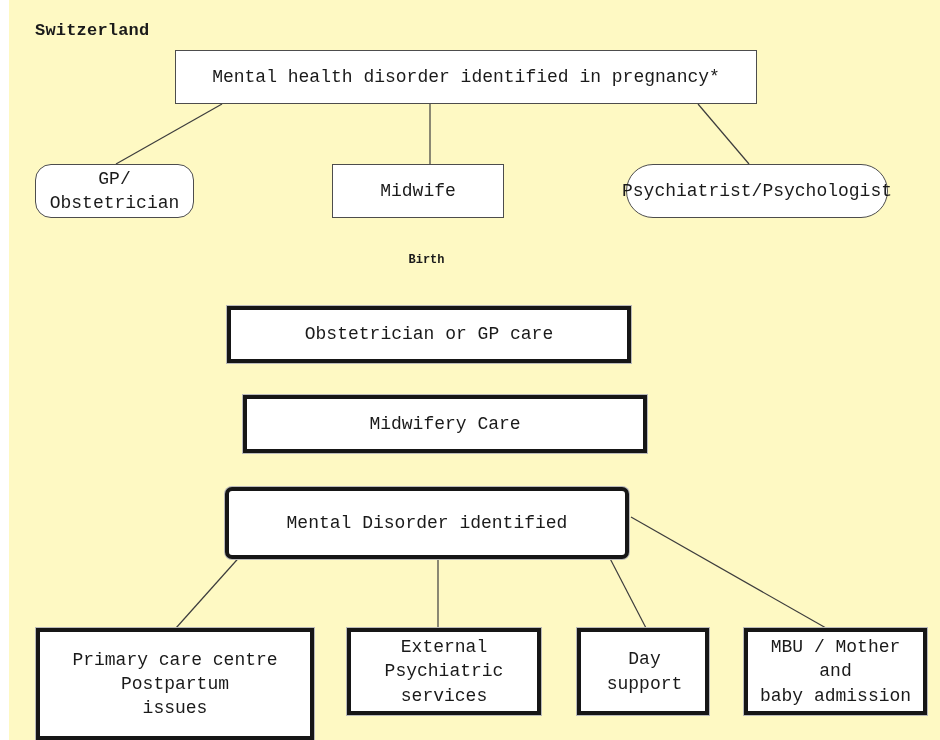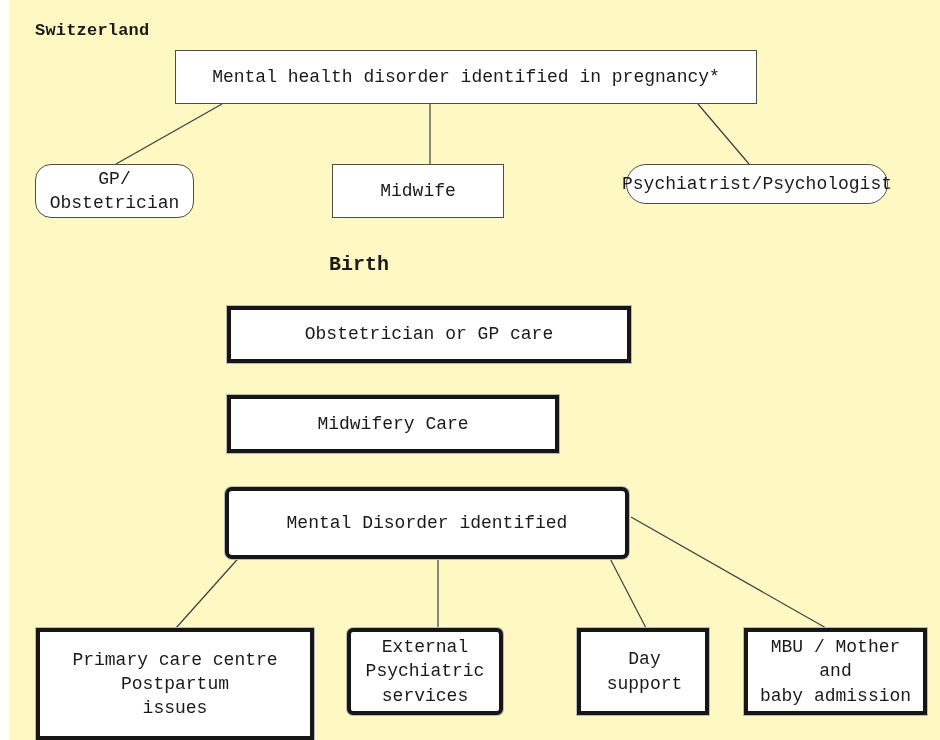--- a/index.html
+++ b/index.html
@@ -51,37 +51,38 @@
     font-weight: bold;
     z-index: 1;
   }
   #country-label {
     left: 26px;
     top: 21px;
     font-size: 17px;
     letter-spacing: 0.2px;
   }
   #birth-label {
-    left: 320px;
+    left: 330px;
     top: 253px;
     width: 175px;
-    font-size: 20px;
+    text-align: center;
+    font-size: 12px;
   }
   
   #root-box      { left: 166px; top: 50px;  width: 582px; height: 54px; }
   #provider-gp   { left: 26px;  top: 164px; width: 159px; height: 54px; border-radius: 16px; }
   #provider-mw   { left: 323px; top: 164px; width: 172px; height: 54px; }
-  #provider-psy  { left: 617px; top: 164px; width: 262px; height: 40px; border-radius: 27px; }
+  #provider-psy  { left: 617px; top: 164px; width: 262px; height: 54px; border-radius: 27px; }
   
   #stage-obgp    { left: 218px; top: 306px; width: 404px; height: 57px; }
-  #stage-midwife { left: 218px; top: 395px; width: 332px; height: 58px; }
+  #stage-midwife { left: 234px; top: 395px; width: 404px; height: 58px; }
   #stage-mental  { left: 216px; top: 487px; width: 404px; height: 72px; border-radius: 7px; }
   
   #outcome-primary  { left: 27px;  top: 628px; width: 278px; height: 112px; }
-  #outcome-external { left: 338px; top: 628px; width: 156px; height: 87px; border-radius: 6px; }
+  #outcome-external { left: 338px; top: 628px; width: 194px; height: 87px; }
   #outcome-day      { left: 568px; top: 628px; width: 132px; height: 87px; padding-left: 9px; }
   #outcome-mbu      { left: 735px; top: 628px; width: 183px; height: 87px; }
 </style>
 </head>
 <body>
 
 <div id="canvas">
 
   <svg id="connectors" viewBox="0 0 940 740" xmlns="http://www.w3.org/2000/svg">
 

